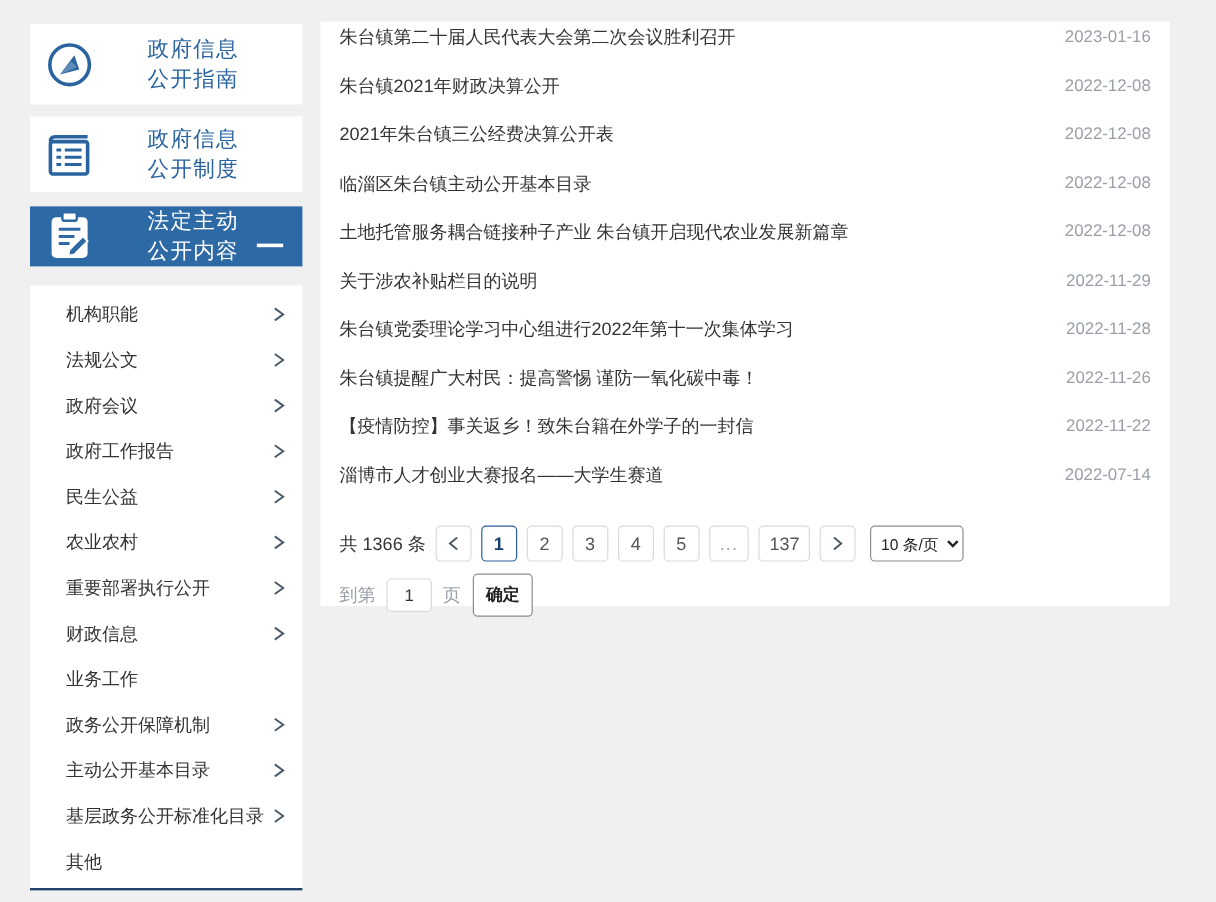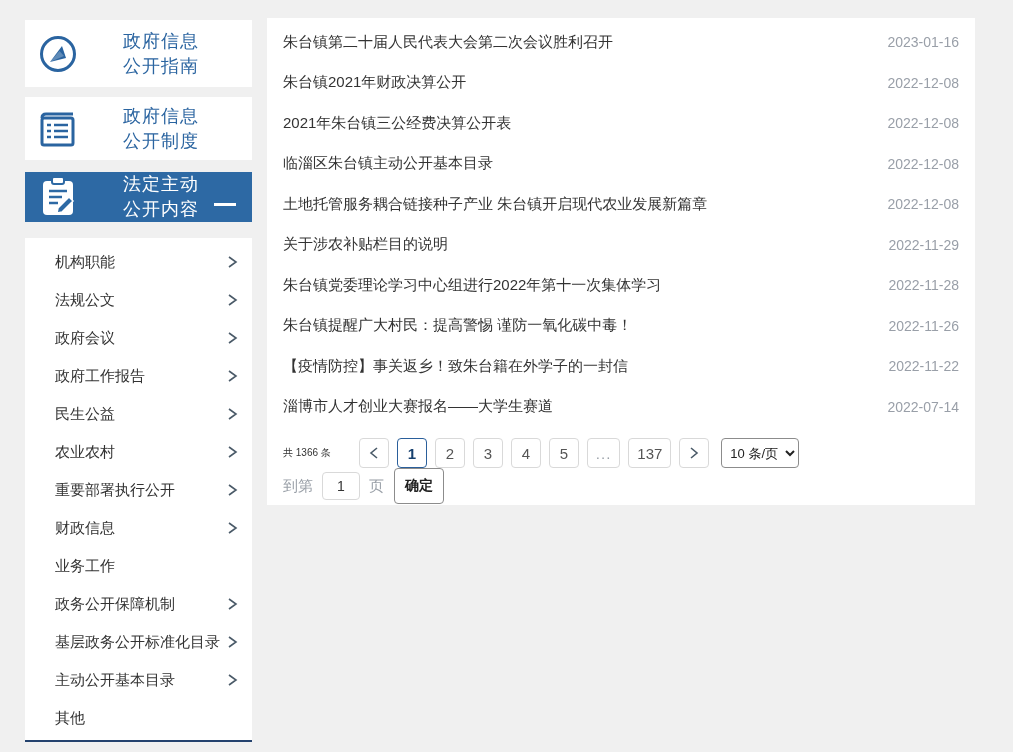--- a/index.html
+++ b/index.html
@@ -37,45 +37,45 @@
   }
   .menu-item .label { flex:1 1 auto; white-space:nowrap; }
   .menu-item svg { flex:0 0 auto; }
 
   
   .content {
     position:absolute; left:267px; top:18px; width:708px; height:487px;
     background:#fff; padding:4px 16px 0 16px;
   }
   .article-row {
-    height:40.5px; display:flex; align-items:center; cursor:pointer;
+    height:40.5px; display:flex; align-items:flex-start; cursor:pointer;
   }
   .article-row .title {
     flex:1 1 auto; font-size:15px; color:#333;
     white-space:nowrap; overflow:hidden; text-overflow:ellipsis;
   }
   .article-row .date { flex:0 0 auto; font-size:14px; color:#999fa8; margin-left:12px; }
 
   
   .pager { display:flex; align-items:center; margin-top:11px; }
-  .pager .total { font-size:10px; color:#333; margin-right:28px; }
+  .pager .total { font-size:15px; color:#333; margin-right:8px; }
   .pg-box {
     min-width:30px; height:30px; margin-right:8px; padding:0 8px;
     border:1px solid #d9d9d9; border-radius:4px; background:#fff;
     display:flex; align-items:center; justify-content:center;
     font-size:15px; color:#555; cursor:pointer;
   }
   .pg-box.active { border:1px solid #2a5f9b; color:#17406e; font-weight:bold; }
   .pg-box.dots { color:#9aa0a8; letter-spacing:1px; }
   .page-size {
     height:30px; margin-left:4px; padding:0 4px;
     border:1px solid #8c8c8c; border-radius:4px; background:#fff;
     font-size:13px; color:#222; font-family:"Liberation Sans","DejaVu Sans",sans-serif;
   }
-  .jump-row { display:flex; align-items:center; }
+  .jump-row { display:flex; align-items:center; margin-top:10px; }
   .jump-row .jlabel { font-size:15px; color:#9aa0a8; }
   .jump-input {
     width:38px; height:28px; margin:0 9px; text-align:center;
     border:1px solid #d9d9d9; border-radius:4px; font-size:14px; color:#333;
     font-family:"Liberation Sans","DejaVu Sans",sans-serif;
   }
   .confirm-btn {
     height:36px; margin-left:10px; padding:0 10px;
     border:1px solid #8c8c8c; border-radius:4px; background:#fff;
     font-size:14px; color:#222; font-weight:bold; cursor:pointer;
@@ -195,27 +195,27 @@
             <polyline points="2,1 9,6 2,11" fill="none" stroke="#4a5a68" stroke-width="1.6"></polyline>
           </svg>
       </div>
       <div class="menu-item">
         <span class="label">政务公开保障机制</span>
         <svg width="11" height="12" viewBox="0 0 11 12">
             <polyline points="2,1 9,6 2,11" fill="none" stroke="#4a5a68" stroke-width="1.6"></polyline>
           </svg>
       </div>
       <div class="menu-item">
+        <span class="label">主动公开基本目录</span>
+        <svg width="11" height="12" viewBox="0 0 11 12">
+            <polyline points="2,1 9,6 2,11" fill="none" stroke="#4a5a68" stroke-width="1.6"></polyline>
+          </svg>
+      </div>
+      <div class="menu-item">
         <span class="label">基层政务公开标准化目录</span>
-        <svg width="11" height="12" viewBox="0 0 11 12">
-            <polyline points="2,1 9,6 2,11" fill="none" stroke="#4a5a68" stroke-width="1.6"></polyline>
-          </svg>
-      </div>
-      <div class="menu-item">
-        <span class="label">主动公开基本目录</span>
         <svg width="11" height="12" viewBox="0 0 11 12">
             <polyline points="2,1 9,6 2,11" fill="none" stroke="#4a5a68" stroke-width="1.6"></polyline>
           </svg>
       </div>
       <div class="menu-item">
         <span class="label">其他</span>
         <svg width="11" height="12" viewBox="0 0 11 12" style="visibility: hidden;">
             <polyline points="2,1 9,6 2,11" fill="none" stroke="#4a5a68" stroke-width="1.6"></polyline>
           </svg>
       </div>

